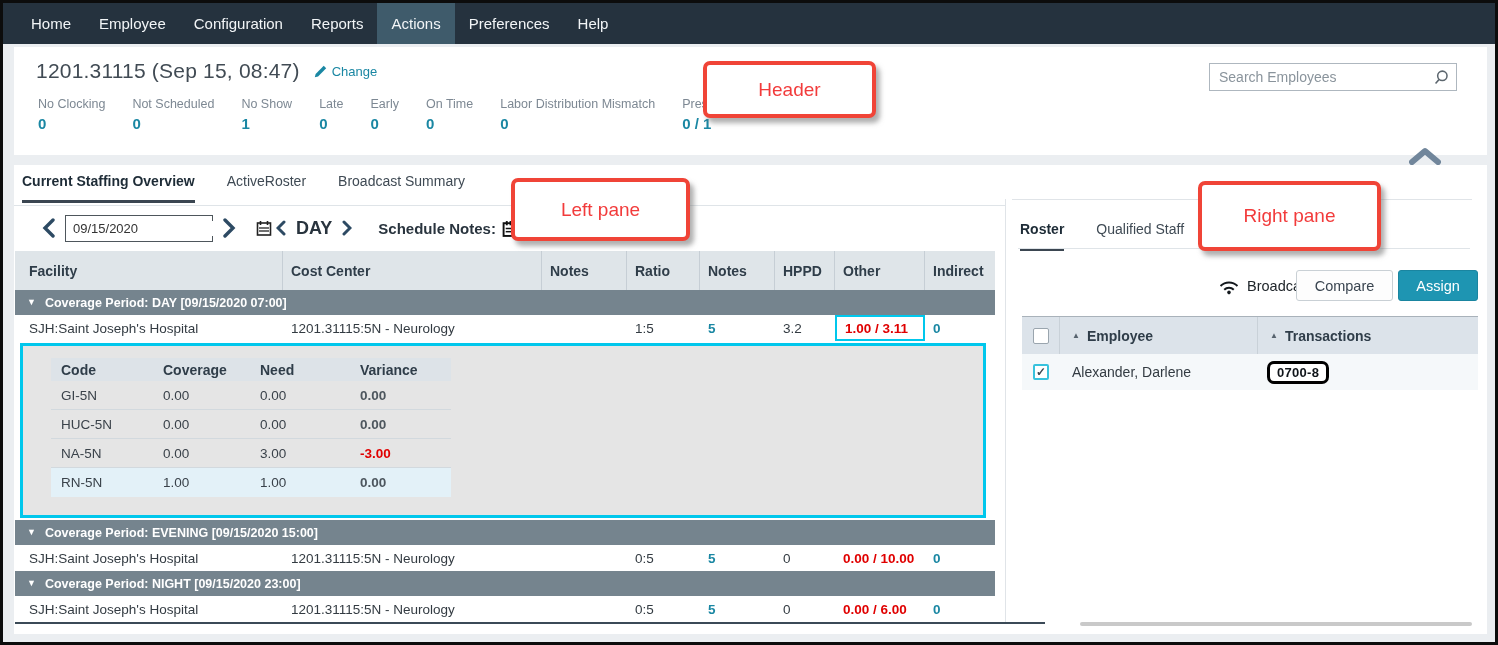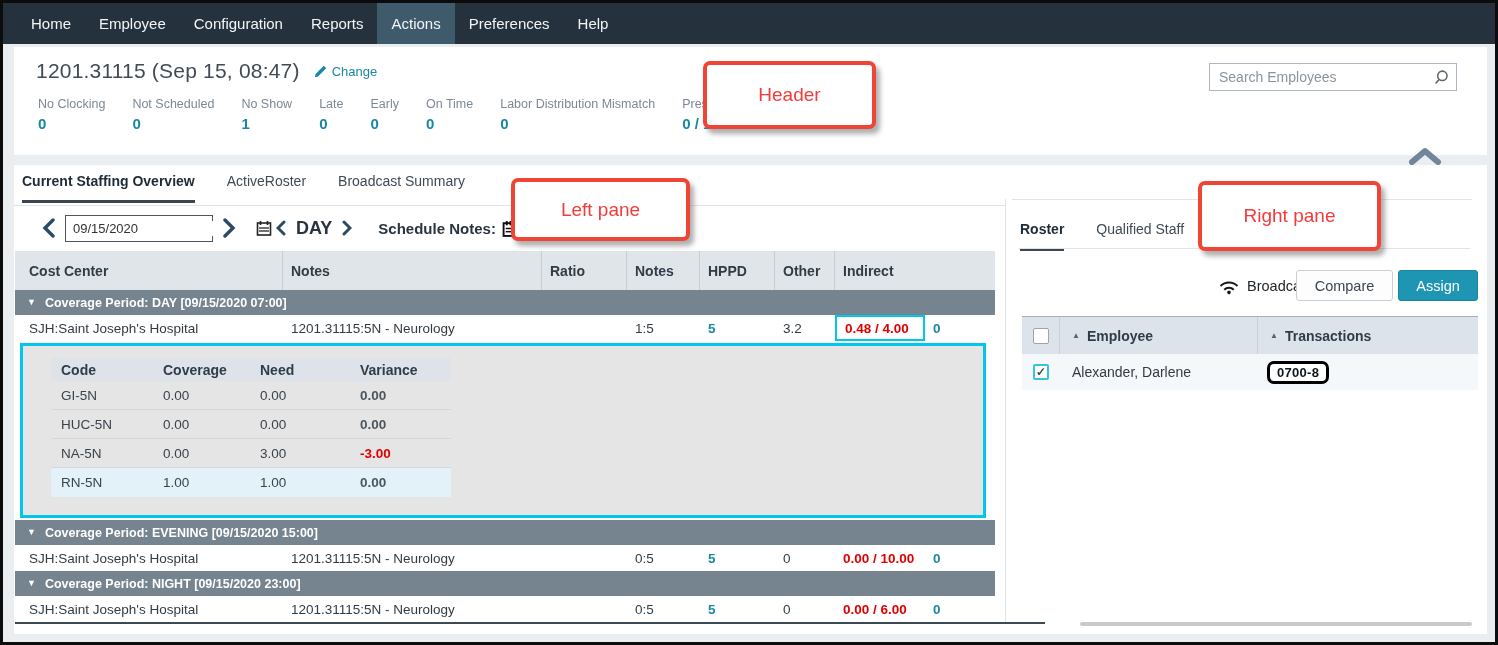--- a/index.html
+++ b/index.html
@@ -116,21 +116,21 @@
   .checkbox.checked { border:2px solid #38c2dd; font-size:12px; font-weight:bold; color:#3f4a54; }
   .tx-badge { border:3px solid #000; border-radius:7px; padding:1px 7px; font-size:13px; font-weight:bold;
               color:#10151a; background:#fff; letter-spacing:.3px; }
   .rp-scrollbar { position:absolute; left:1066px; top:457px; width:392px; height:4px; background:#c9c9c9;
                   border-radius:2px; cursor:pointer; }
 
   
   .anno { position:absolute; z-index:60; background:#fff; border:4px solid #f04437; border-radius:7px;
           box-shadow:4px 5px 5px rgba(110,110,110,.55); display:flex; align-items:center; justify-content:center;
           color:#f23b3b; font-size:19px; font-weight:500; }
-  .anno-header { left:700px; top:58px; width:173px; height:68px; }
+  .anno-header { left:700px; top:58px; width:173px; height:57px; }
   .anno-left { left:508px; top:175px; width:179px; height:63px; }
   .anno-right { left:1195px; top:178px; width:183px; height:70px; }
 
   svg { display:block; }
 </style>
 </head>
 <body>
 
 <div class="frame">
 
@@ -261,41 +261,42 @@
             <line x1="11.5" y1="1" x2="11.5" y2="5" stroke="#111" stroke-width="1.8"></line>
             <line x1="3.5" y1="8" x2="12.5" y2="8" stroke="#111" stroke-width="1.4"></line>
             <line x1="3.5" y1="11" x2="12.5" y2="11" stroke="#111" stroke-width="1.4"></line>
           </svg>
         </span>
       </span>
     </div>
 
     <div class="staffing">
       <div class="grid8 thead">
+        <div class="th">Facility</div>
         <div class="th">Cost Center</div>
         <div class="th">Notes</div>
         <div class="th">Ratio</div>
         <div class="th">Notes</div>
         <div class="th">HPPD</div>
         <div class="th">Other</div>
         <div class="th">Indirect</div>
       </div>
 
       <div class="cov-hdr">
         <span class="tri">▼</span>
         <span>Coverage Period: DAY [09/15/2020 07:00]</span>
       </div>
       <div class="grid8 cov-row">
         <div>SJH:Saint Joseph's Hospital</div>
         <div>1201.31115:5N - Neurology</div>
         <div></div>
         <div>1:5</div>
         <div class="cell-teal">5</div>
         <div>3.2</div>
-        <div class="other-boxed cell-red">0.48 / 4.00</div>
+        <div class="other-boxed cell-red">1.00 / 3.11</div>
         <div class="cell-teal">0</div>
       </div>
 
       <div class="cyan-box">
         <div class="detail-table">
           <div class="grid4 dt-head">
             <div>Code</div>
             <div>Coverage</div>
             <div>Need</div>
             <div>Variance</div>

